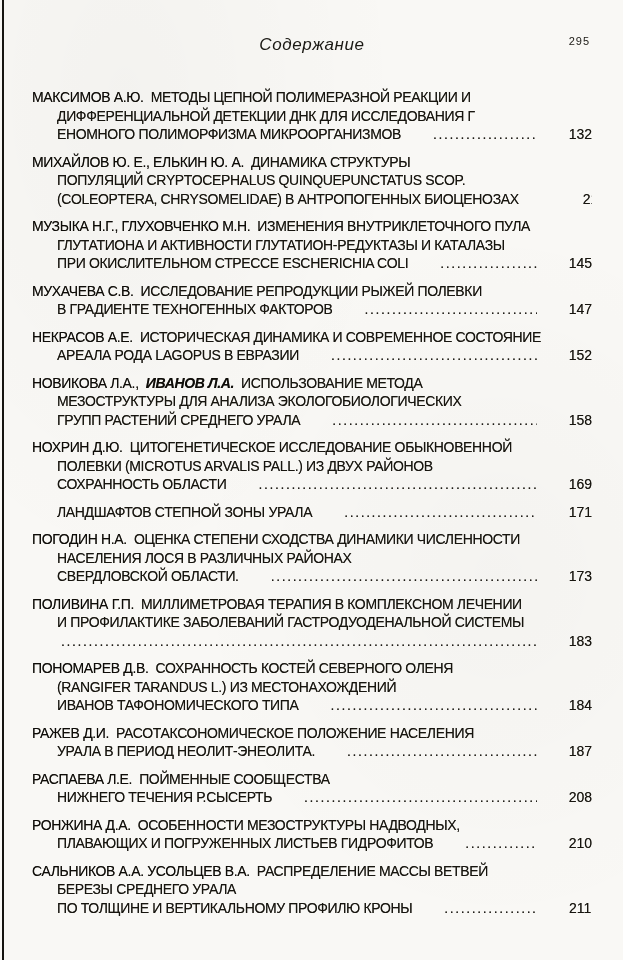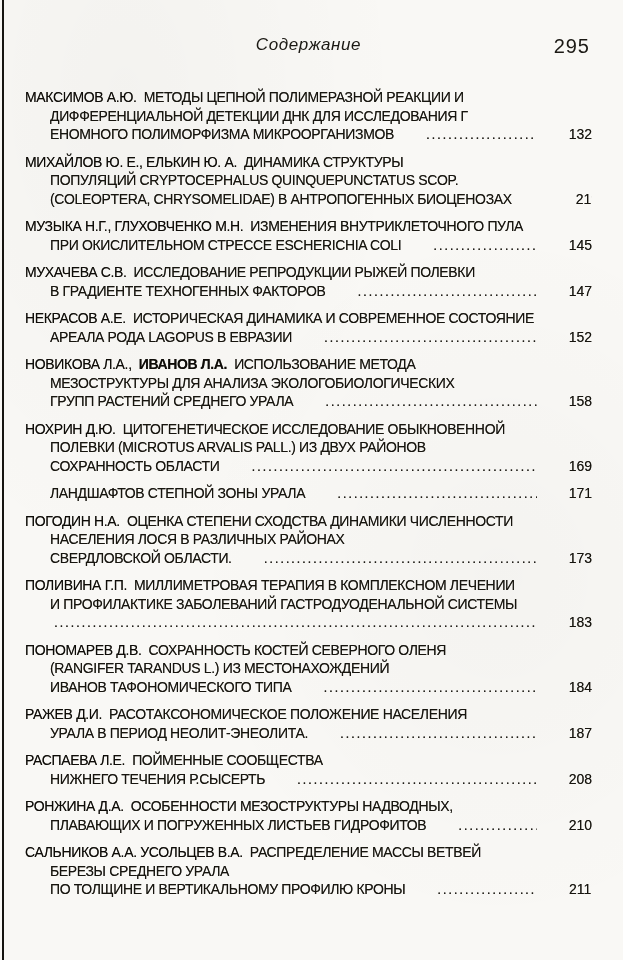--- a/index.html
+++ b/index.html
@@ -12,55 +12,55 @@
     font-family: "Liberation Sans", sans-serif;
     color: #17150f;
     overflow: hidden;
     position: relative;
   }
   .edge-line {
     position: absolute; left: 2px; top: 0; bottom: 0;
     width: 2px; background: #15130f;
   }
   .page-inner {
-    padding: 35px 31px 0 25px;
+    padding: 35px 31px 0 32px;
   }
   .doc-header {
     position: relative;
     height: 20px;
     margin-bottom: 33px;
   }
   .doc-header .doc-title {
     position: absolute; left: 0; right: 0;
     text-align: center;
     font-style: italic;
     font-size: 17px;
     letter-spacing: 0.6px;
     color: #1b1914;
   }
   .doc-header .doc-pageno {
     position: absolute; right: 2px; top: 0;
-    font-size: 20px;
+    font-size: 11px;
     letter-spacing: 1px;
     color: #1b1914;
   }
   .toc { }
   .entry {
     margin-bottom: 9px;
     font-size: 14px;
     line-height: 18.5px;
     letter-spacing: -0.35px;
     text-shadow: 0 0 0.4px rgba(20,17,10,0.6);
   }
   .line { white-space: nowrap; }
   .line.first { overflow: hidden; }
   .line.cont { padding-left: 25px; overflow: hidden; }
   .line.cont.last { display: flex; align-items: baseline; overflow: hidden; gap: 28px; }
   .author { font-weight: normal; margin-right: 7px; color: #0e0c08; }
-  .author-it { font-weight: bold; margin-right: 7px; color: #0e0c08; }
+  .author-it { font-weight: bold; font-style: italic; margin-right: 7px; color: #0e0c08; }
   .t-text { }
   .last .t-text { flex: 0 0 auto; white-space: nowrap; }
   .dots {
     flex: 1 1 auto;
     overflow: hidden;
     white-space: nowrap;
     letter-spacing: 1.6px;
     margin: 0 4px 0 4px;
     color: #1d1b15;
   }
@@ -107,20 +107,21 @@
             <span class="dots">............................................................................................................................................</span>
             <span class="pageno">219</span>
           </div>
         </div>
   </div>
       <div class="entry">
     <div class="line first">
       <span class="author">МУЗЫКА Н.Г., ГЛУХОВЧЕНКО М.Н.</span><span class="t-text">ИЗМЕНЕНИЯ ВНУТРИКЛЕТОЧНОГО ПУЛА</span>
     </div>
     <div>
+          <div class="line cont">ГЛУТАТИОНА И АКТИВНОСТИ ГЛУТАТИОН-РЕДУКТАЗЫ И КАТАЛАЗЫ</div>
           <div class="line cont last">
             <span class="t-text">ПРИ ОКИСЛИТЕЛЬНОМ СТРЕССЕ ESCHERICHIA COLI</span>
             <span class="dots">............................................................................................................................................</span>
             <span class="pageno">145</span>
           </div>
         </div>
   </div>
       <div class="entry">
     <div class="line first">
       <span class="author">МУХАЧЕВА С.В.</span><span class="t-text">ИССЛЕДОВАНИЕ РЕПРОДУКЦИИ РЫЖЕЙ ПОЛЕВКИ</span>

